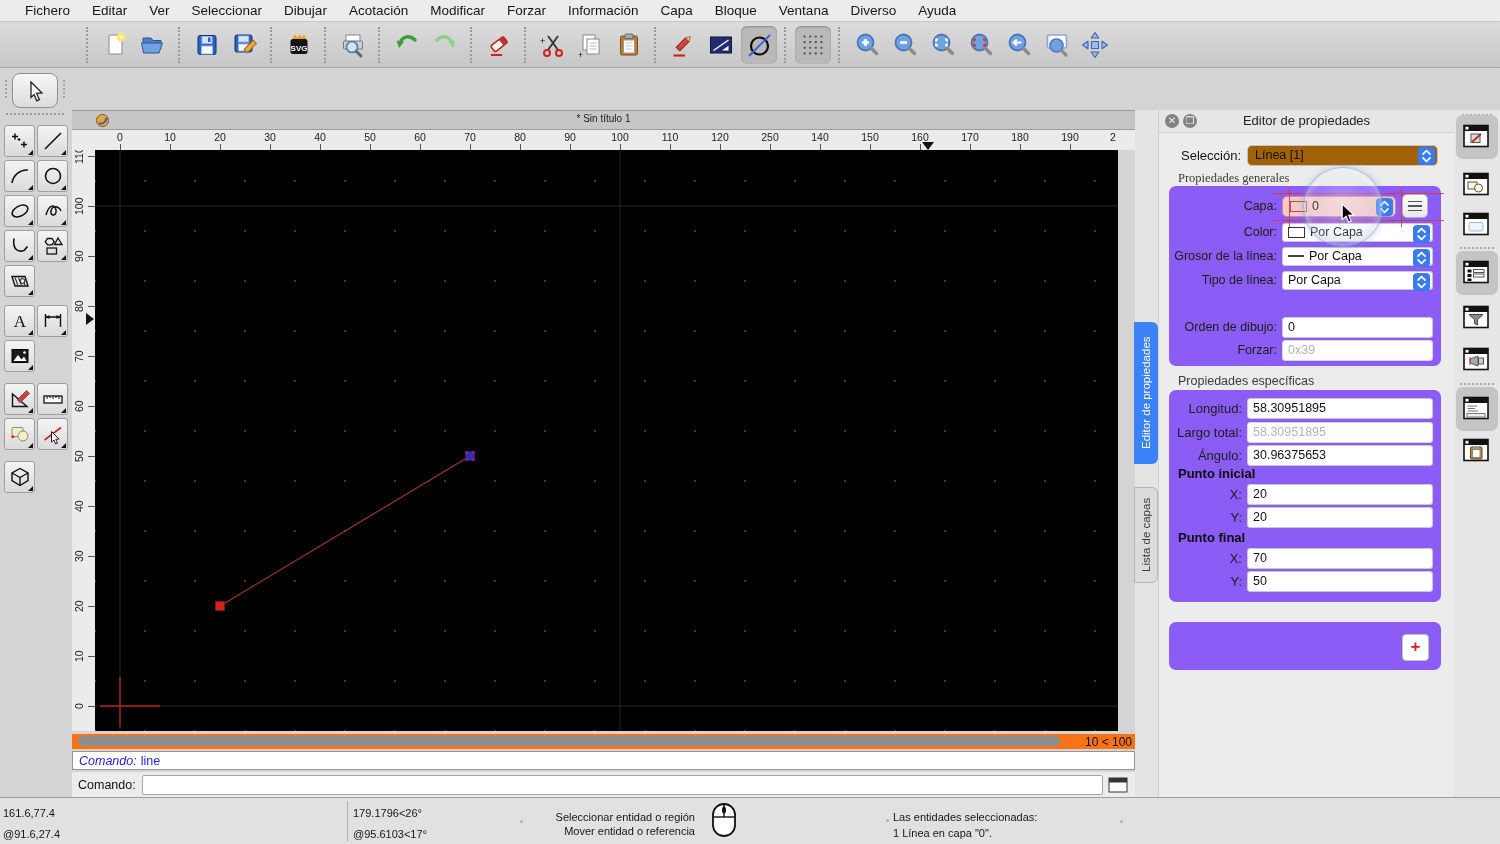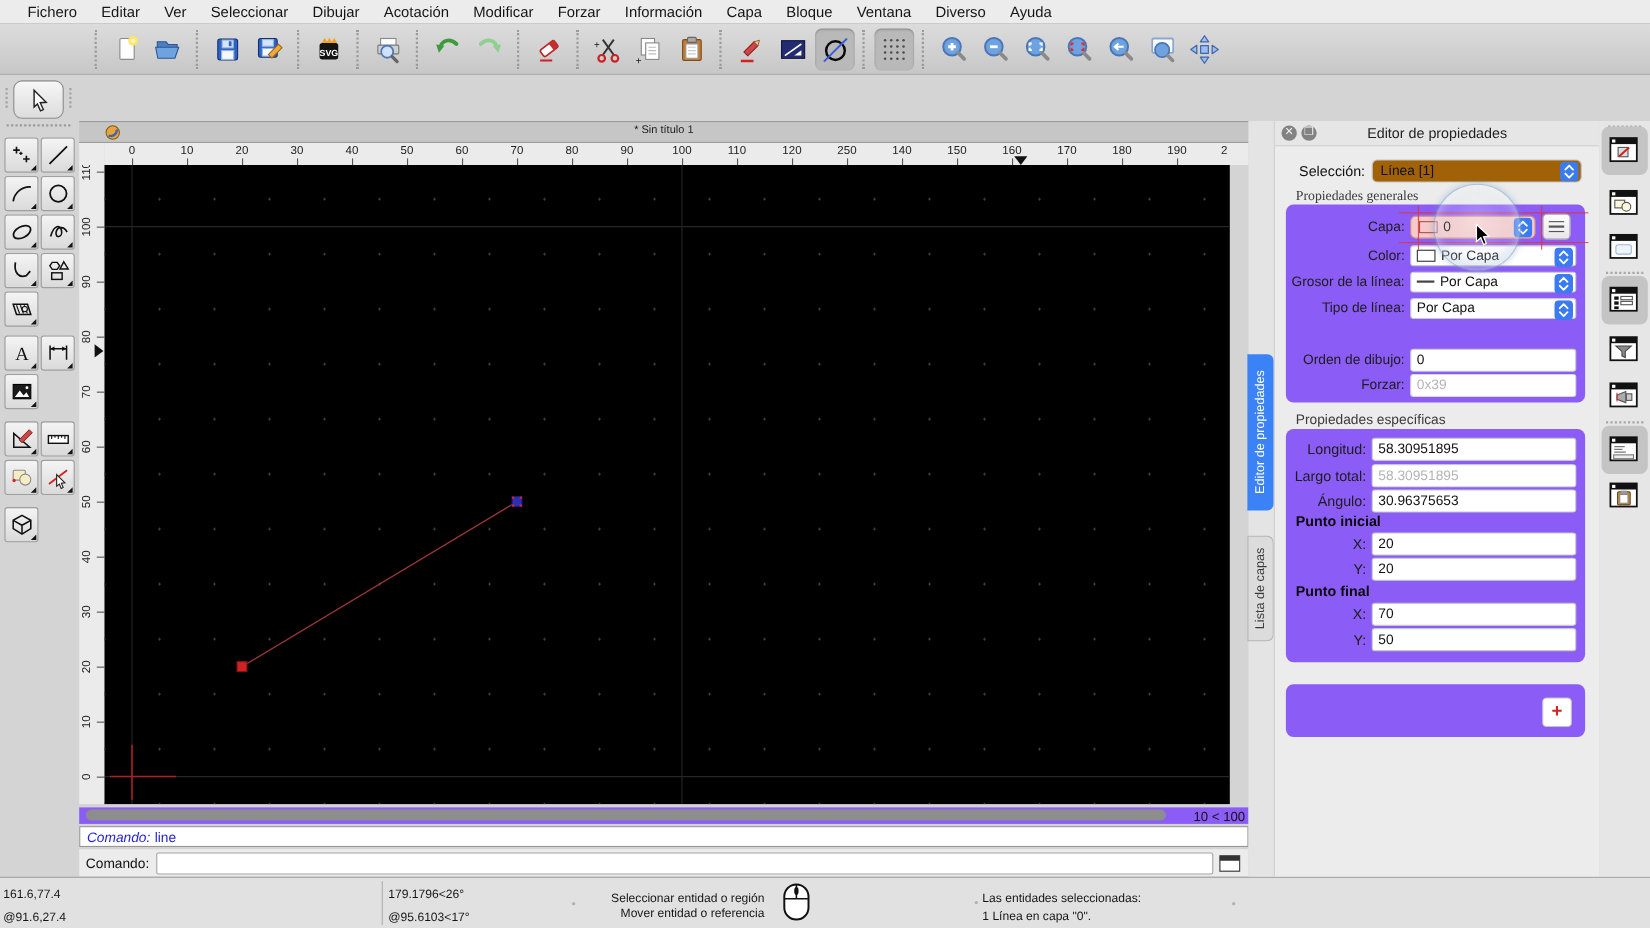--- a/index.html
+++ b/index.html
@@ -42,21 +42,21 @@
   .vlabel{position:absolute;left:1px;width:13px;height:26px;font-size:10.5px;color:#222;
           writing-mode:vertical-rl;transform:rotate(180deg);text-align:center;line-height:13px;}
   #hmarker{position:absolute;width:0;height:0;border-left:6px solid transparent;border-right:6px solid transparent;
            border-top:8px solid #111;}
   #vmarker{position:absolute;width:0;height:0;border-top:6px solid transparent;border-bottom:6px solid transparent;
            border-left:8px solid #111;}
   #canvas{left:95px;top:150px;width:1023px;height:581px;background-color:#000;
           background-image:radial-gradient(#3e3e3e .9px,transparent 1.1px);
           background-size:50px 50px;background-position:25px 6px;}
   
-  #scrollrow{left:72px;top:734px;width:1063px;height:15px;background:#8b5cf6;}
+  #scrollrow{left:72px;top:734px;width:1063px;height:15px;background:#f97316;}
   #scrollthumb{position:absolute;left:6px;top:2px;width:982px;height:10px;background:#8d8d8d;border-radius:5px;}
   #zoomlabel{position:absolute;right:3px;top:1px;font-size:12px;color:#111;}
   #histrow{left:72px;top:751px;width:1063px;height:19px;background:#fff;border:1px solid #969696;box-sizing:border-box;
            font-size:12.5px;color:#1f1fd0;display:flex;align-items:center;padding-left:6px;}
   #histrow i{margin-right:4px;}
   #cmdrow{left:72px;top:772px;width:1063px;height:25px;background:#ececec;display:flex;align-items:center;}
   #cmdlabel{font-size:12.5px;color:#111;margin-left:6px;margin-right:6px;}
   #cmdinput{flex:1;height:18px;border:1px solid #a5a5a5;border-radius:2px;background:#fff;font-size:12.5px;
             font-family:"Liberation Sans",sans-serif;padding:0 4px;outline:none;}
   #cmdwinicon{width:22px;margin:0 5px;display:flex;}

